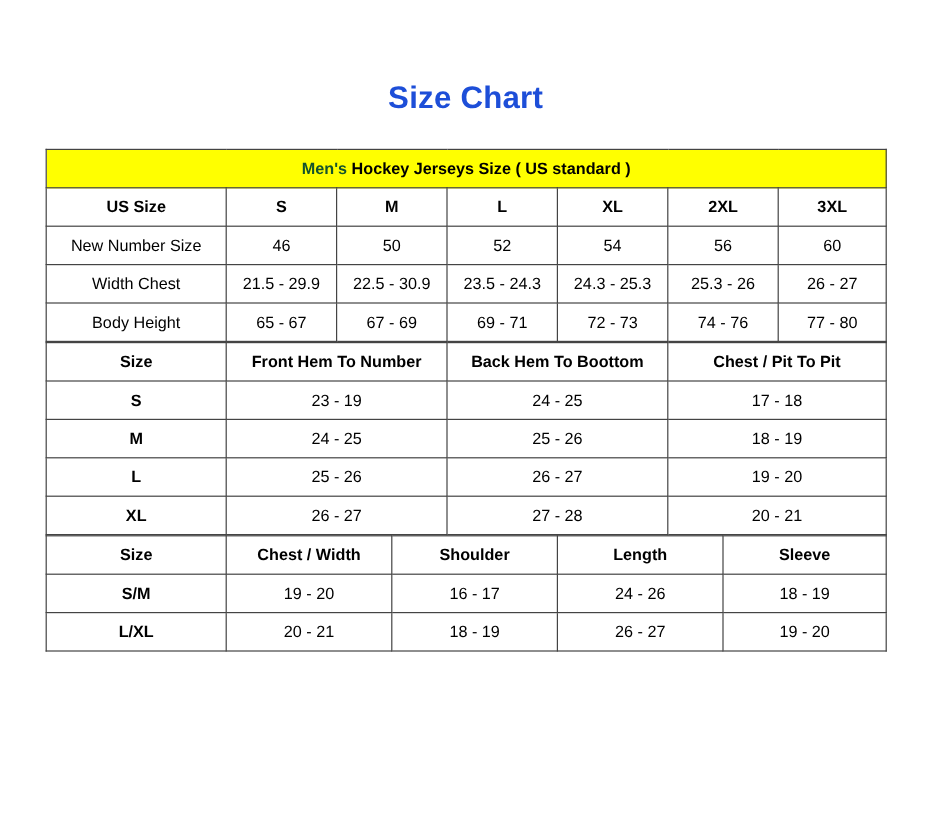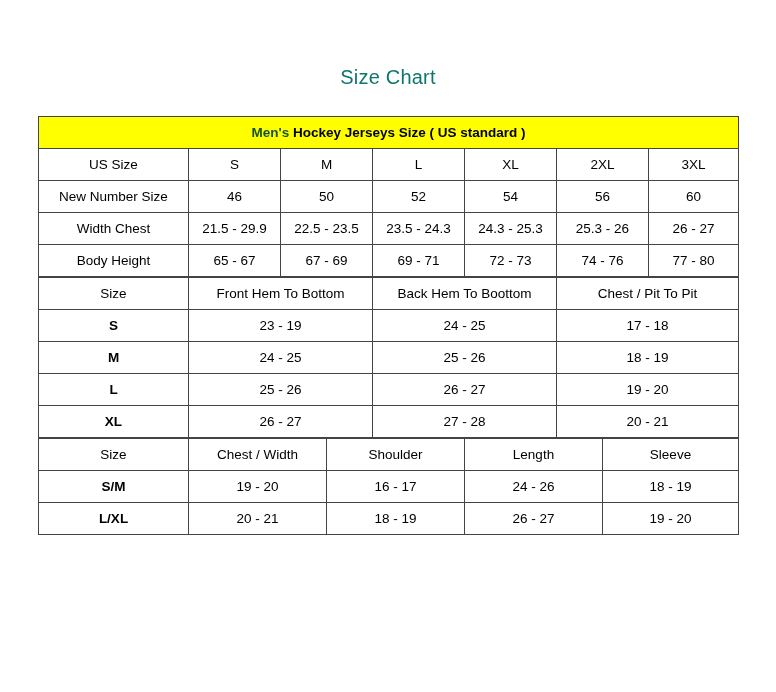--- a/index.html
+++ b/index.html
@@ -15,23 +15,23 @@
     position: relative;
     overflow: hidden;
   }
   .page {
     width: 776px;
     height: 692px;
     position: relative;
   }
   .title {
     text-align: center;
-    color: #0f766e;
-    font-size: 20px;
-    font-weight: normal;
+    color: #1d4ed8;
+    font-size: 26px;
+    font-weight: bold;
     margin-top: 66px;
     letter-spacing: 0.2px;
   }
   .chart-wrap {
     margin: 27px 38px 0 38px;
   }
   table.sizechart {
     border-collapse: collapse;
     width: 700px;
     table-layout: fixed;
@@ -47,21 +47,21 @@
   td.section {
     background: #ffff00;
     font-weight: bold;
     font-size: 14.5px;
     height: 30px;
   }
   td.section .red {
     color: #14532d;
   }
   td.hdr {
-    font-weight: normal;
+    font-weight: bold;
   }
   td.rowlabel {
     text-align: center;
   }
   td.rowlabel-bold {
     font-weight: bold;
     text-align: center;
   }
 </style>
 </head>
@@ -101,21 +101,21 @@
           <td>46</td>
           <td>50</td>
           <td>52</td>
           <td>54</td>
           <td>56</td>
           <td>60</td>
         </tr>
         <tr>
           <td class="rowlabel">Width Chest</td>
           <td>21.5 - 29.9</td>
-          <td>22.5 - 23.5</td>
+          <td>22.5 - 30.9</td>
           <td>23.5 - 24.3</td>
           <td>24.3 - 25.3</td>
           <td>25.3 - 26</td>
           <td>26 - 27</td>
         </tr>
         <tr>
           <td class="rowlabel">Body Height</td>
           <td>65 - 67</td>
           <td>67 - 69</td>
           <td>69 - 71</td>
@@ -129,21 +129,21 @@
     <table class="sizechart">
       <colgroup>
         <col style="width:150px">
         <col style="width:184px">
         <col style="width:184px">
         <col style="width:182px">
       </colgroup>
       <tbody>
         <tr>
           <td class="hdr">Size</td>
-          <td class="hdr">Front Hem To Bottom</td>
+          <td class="hdr">Front Hem To Number</td>
           <td class="hdr">Back Hem To Boottom</td>
           <td class="hdr">Chest / Pit To Pit</td>
         </tr>
         <tr>
           <td class="rowlabel-bold">S</td>
           <td>23 - 19</td>
           <td>24 - 25</td>
           <td>17 - 18</td>
         </tr>
         <tr>

